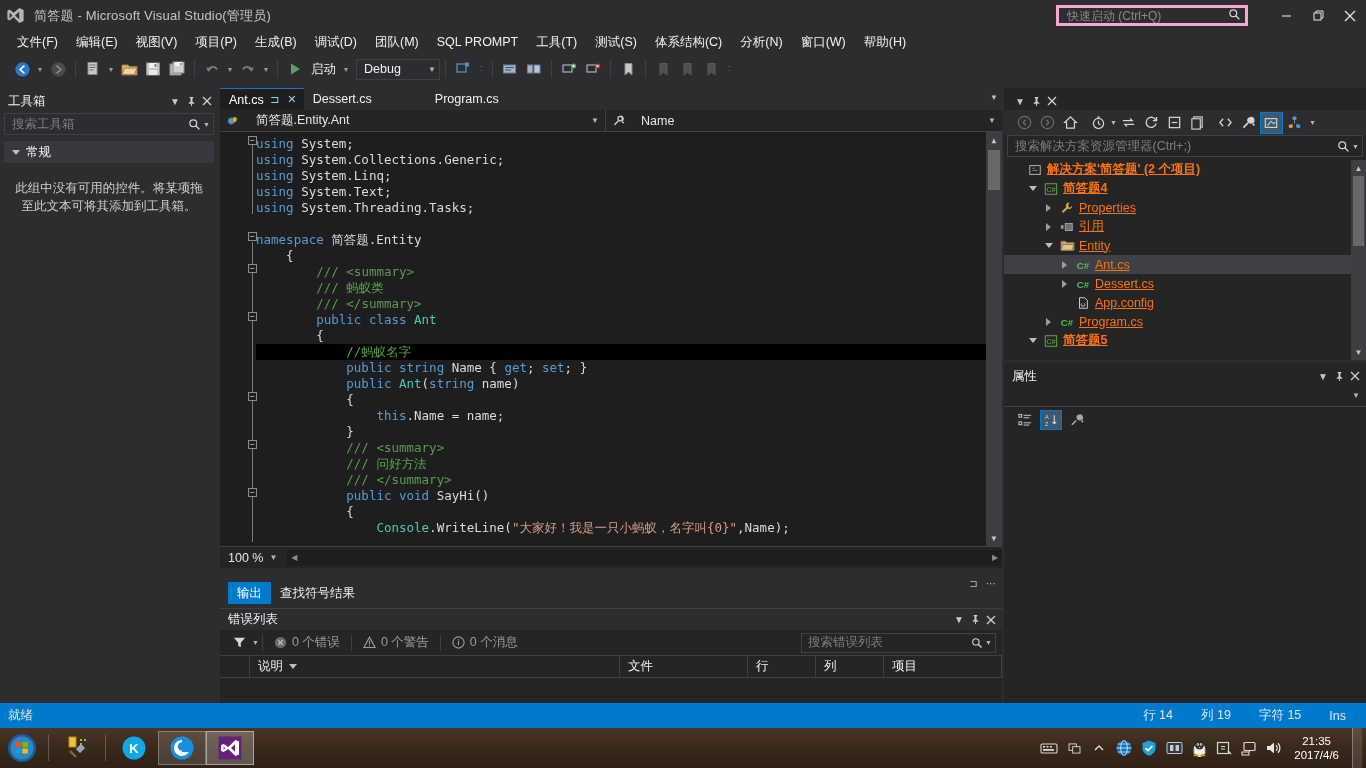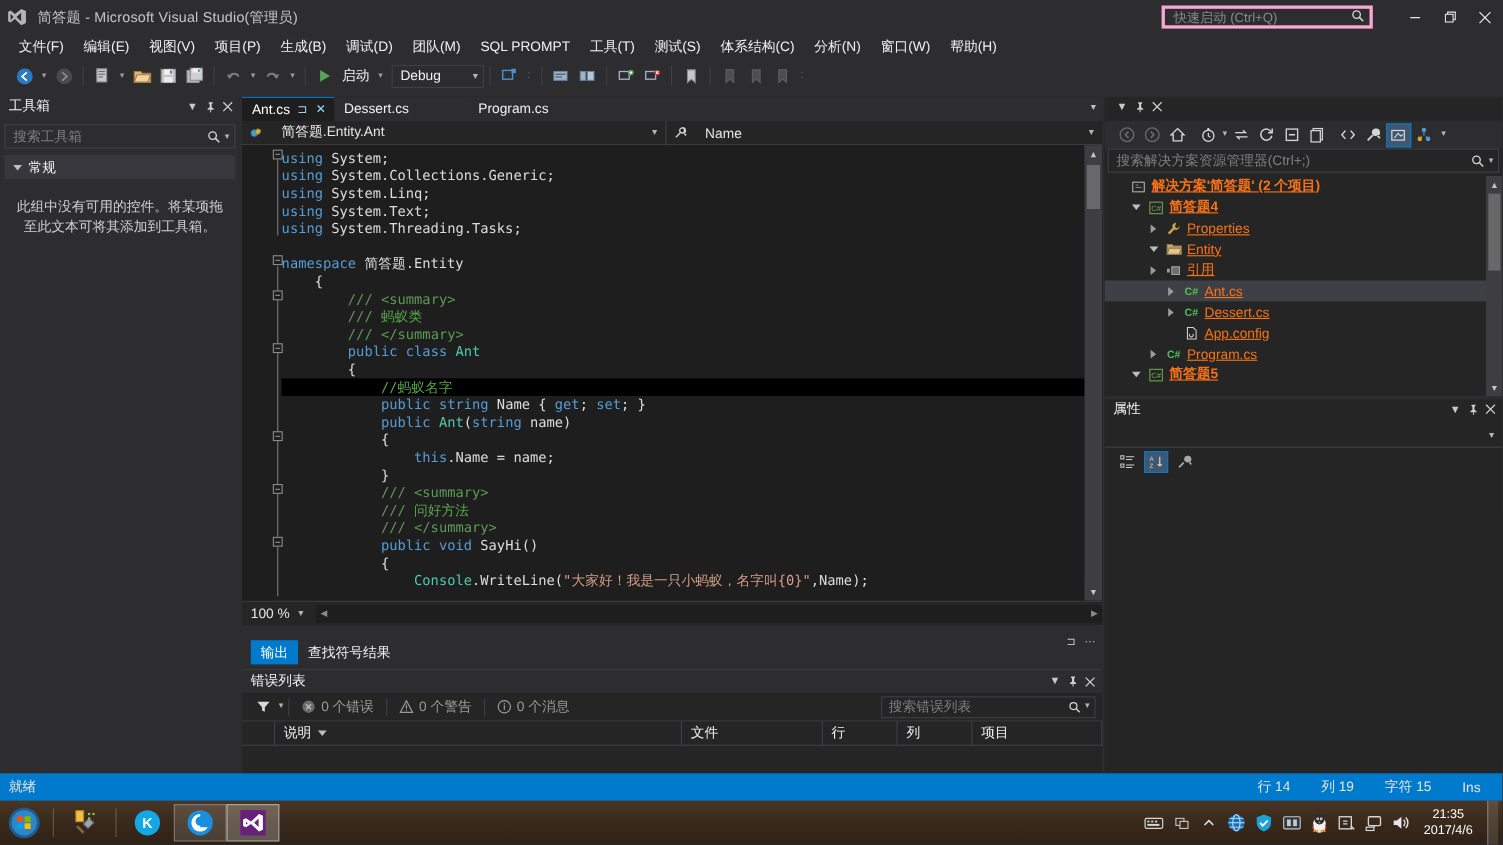--- a/index.html
+++ b/index.html
@@ -48,21 +48,21 @@
     display:flex; align-items:center; padding:0 3px 0 7px; color:#f1f1f1; font-size:12.5px;
     margin-left:4px;
   }
   .tb-combo .cv{ flex:1; }
 
   
   .toolbox{
     position:absolute; left:0; top:88px; width:218px; height:615px; background:#2d2d30;
   }
   .panel-head{
-    height:22px; display:flex; align-items:flex-start; padding:0 3px 0 8px;
+    height:22px; display:flex; align-items:flex-end; padding:0 3px 0 8px;
     color:#f1f1f1; font-size:12.5px;
   }
   .panel-head .ttl{ flex:1; }
   .pbtn{ width:16px; height:18px; display:flex; align-items:center; justify-content:center; color:#c8c8c8; font-size:10px; }
   .tb-search{
     margin:3px 4px 0 4px; height:22px; background:#2d2d30; border:1px solid #3f3f46;
     display:flex; align-items:center; padding:0 3px 0 7px;
   }
   .tb-search .ph{ flex:1; color:#7e7e7e; font-size:12.5px; }
   .tbx-group{
@@ -746,41 +746,41 @@
           </span>
           <span class="ticon">
             <svg width="14" height="14" viewBox="0 0 16 16">
               <path d="M10.5 1.6A3.8 3.8 0 0 0 6.9 7l-5 5 1.8 1.8 5-5a3.8 3.8 0 0 0 5.4-3.6l-2.3 2.3-1.8-.5-.5-1.8z" fill="#c8a44a"></path>
             </svg>
           </span>
           <span>Properties</span>
         </div>
         <div class="tr" style="padding-left: 38px;">
           <span class="tw">
+            <span class="tri tri-r"></span>
+          </span>
+          <span class="ticon">
+            <svg width="14" height="14" viewBox="0 0 16 16">
+              <rect x="1" y="6" width="3" height="4" fill="#9a9a9a"></rect>
+              <rect x="6" y="4" width="8" height="8" fill="#6f6f6f" stroke="#a9a9a9"></rect>
+            </svg>
+          </span>
+          <span>引用</span>
+        </div>
+        <div class="tr" style="padding-left: 38px;">
+          <span class="tw">
             <span class="tri tri-d"></span>
           </span>
           <span class="ticon">
             <svg width="15" height="13" viewBox="0 0 16 14">
               <path d="M1 2.5h5l1.3 1.5H15v8H1z" fill="#c8a96b" stroke="#917a46"></path>
               <path d="M1 12 3.2 6H15l-2.2 6z" fill="#e2c48f" stroke="#917a46"></path>
             </svg>
           </span>
           <span>Entity</span>
-        </div>
-        <div class="tr" style="padding-left: 38px;">
-          <span class="tw">
-            <span class="tri tri-r"></span>
-          </span>
-          <span class="ticon">
-            <svg width="14" height="14" viewBox="0 0 16 16">
-              <rect x="1" y="6" width="3" height="4" fill="#9a9a9a"></rect>
-              <rect x="6" y="4" width="8" height="8" fill="#6f6f6f" stroke="#a9a9a9"></rect>
-            </svg>
-          </span>
-          <span>引用</span>
         </div>
         <div class="tr sel" style="padding-left: 54px;">
           <span class="tw">
             <span class="tri tri-r"></span>
           </span>
           <span class="ticon">
             <svg width="14" height="14" viewBox="0 0 16 16">
               <text x="8" y="12" font-size="11" fill="#4ec05a" text-anchor="middle" font-family="Liberation Sans" font-weight="bold">C#</text>
             </svg>
           </span>

